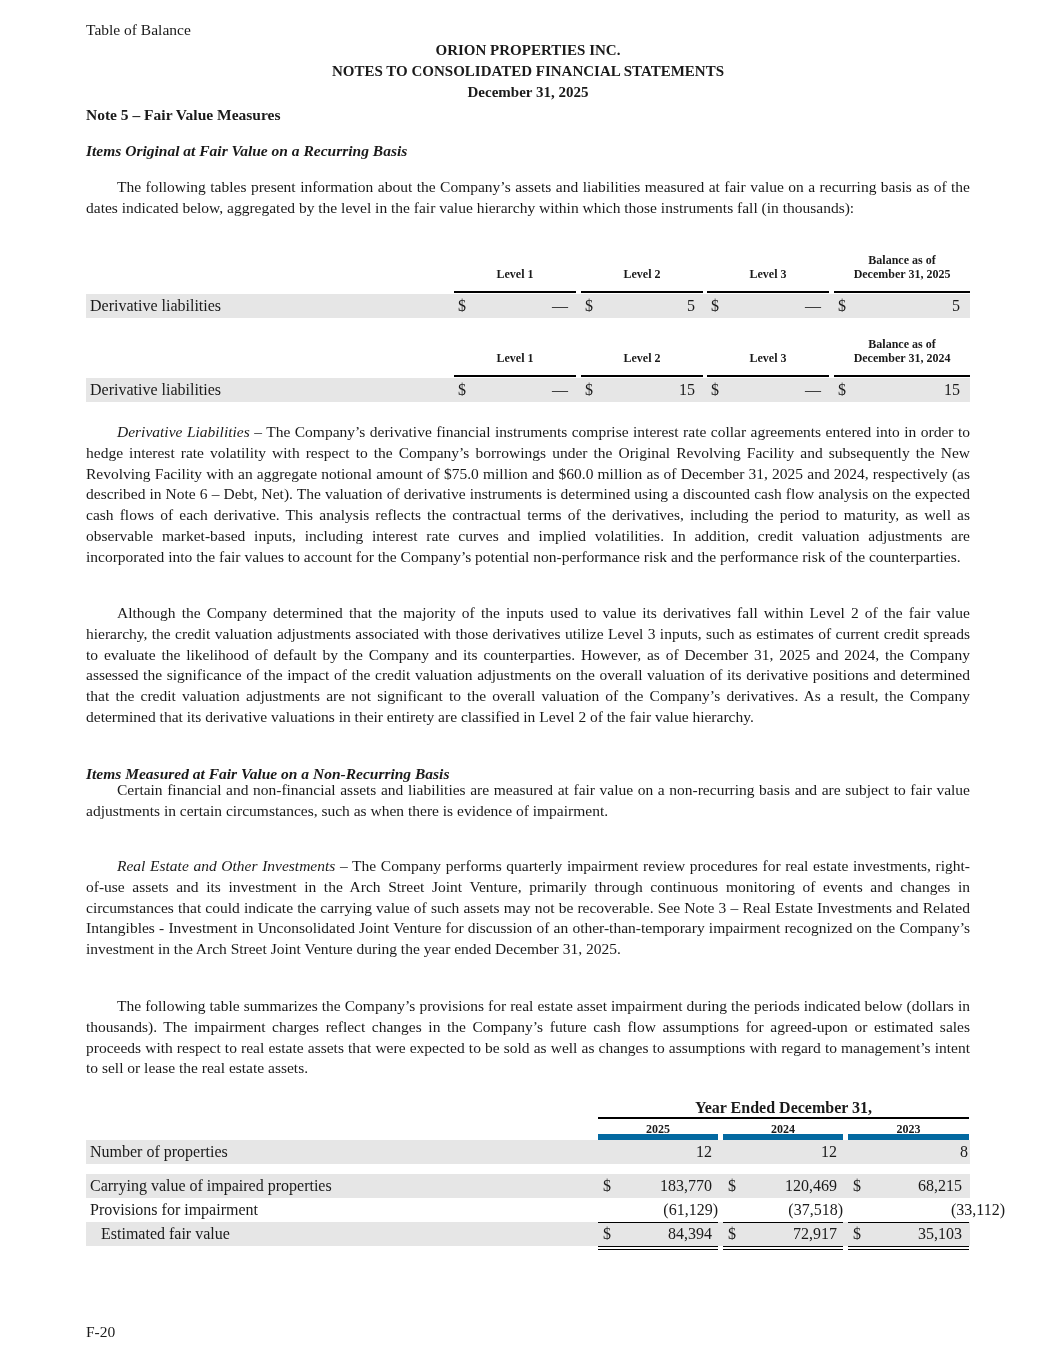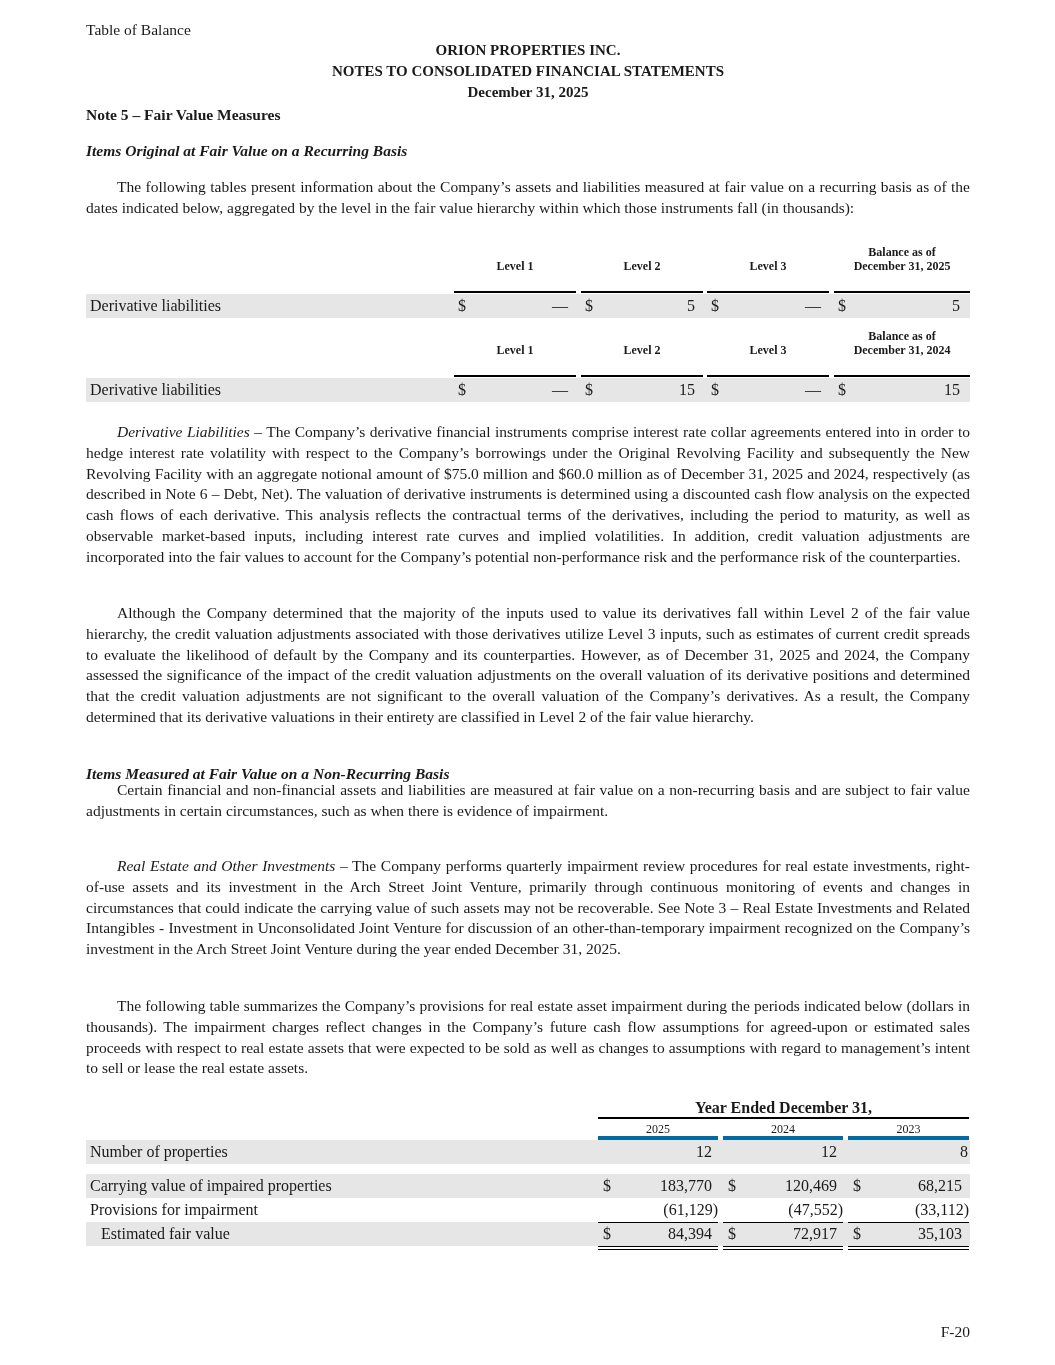--- a/index.html
+++ b/index.html
@@ -17,47 +17,47 @@
   .note-title { position: absolute; top: 105px; left: 0; font-weight: bold; font-size: 15.5px; }
   .sec-title { position: absolute; left: 0; font-weight: bold; font-style: italic; font-size: 15.5px; }
   .para { position: absolute; left: 0; width: 884px; text-align: justify; text-indent: 31px; }
   .para i { font-style: italic; }
 
   
   .fv-table { position: absolute; left: 0; width: 884px; }
   .fv-head { position: relative; height: 36px; }
   .fv-hcell {
     position: absolute; bottom: 0; text-align: center; font-weight: bold;
-    font-size: 12px; line-height: 14px; border-bottom: 2px solid #000; padding-bottom: 18px;
+    font-size: 12px; line-height: 14px; border-bottom: 2px solid #000; padding-bottom: 10px;
   }
   .fv-row { position: relative; height: 24px; background: #e6e6e6; margin-top: 1px; }
   .fv-label { position: absolute; left: 4px; top: 2px; font-size: 16px; }
   .fv-dollar { position: absolute; top: 2px; font-size: 16px; }
   .fv-val { position: absolute; top: 2px; text-align: right; font-size: 16px; }
 
   
   .imp-table { position: absolute; left: 0; top: 1100px; width: 884px; }
   .imp-super {
     position: absolute; left: 512px; width: 371px; top: 0; text-align: center;
     font-weight: bold; font-size: 16px; line-height: 16px; border-bottom: 2px solid #000; height: 19px;
   }
   .imp-year {
-    position: absolute; top: 22px; text-align: center; font-weight: normal; font-size: 12px;
-    line-height: 15px; border-bottom: 4px solid #0369a1; height: 18px;
+    position: absolute; top: 22px; text-align: center; font-weight: bold; font-size: 12px;
+    line-height: 15px; border-bottom: 6px solid #0369a1; height: 18px;
   }
   .imp-row { position: absolute; left: 0; width: 884px; height: 24px; }
   .imp-row.shade { background: #e6e6e6; }
   .imp-label { position: absolute; left: 4px; top: 2px; font-size: 16px; }
   .imp-label.indent { left: 15px; }
   .imp-dollar { position: absolute; top: 2px; font-size: 16px; }
   .imp-val { position: absolute; top: 2px; text-align: right; font-size: 16px; }
   .top-rule { border-top: 1.5px solid #000; }
   .dbl-rule { position: absolute; height: 4px; border-top: 1.5px solid #000; border-bottom: 1.5px solid #000; }
 
-  .footer { position: absolute; top: 1322px; left: 0; width: 884px; text-align: right; font-size: 15.5px; }
+  .footer { position: absolute; top: 1322px; left: 0; width: 884px; text-align: left; font-size: 15.5px; }
 </style>
 </head>
 <body>
 
 <div class="page">
 
   <div class="toc">Table of Balance</div>
 
   <div class="hdr" style="top:40px">ORION PROPERTIES INC.</div>
   <div class="hdr" style="top:61px">NOTES TO CONSOLIDATED FINANCIAL STATEMENTS</div>
@@ -146,22 +146,22 @@
       <span class="imp-val" style="left:530px;width:96px">183,770</span>
       <span class="imp-dollar" style="left:642px">$</span>
       <span class="imp-val" style="left:655px;width:96px">120,469</span>
       <span class="imp-dollar" style="left:767px">$</span>
       <span class="imp-val" style="left:780px;width:96px">68,215</span>
     </div>
 
     <div class="imp-row" style="top:98px">
       <span class="imp-label">Provisions for impairment</span>
       <span class="imp-val" style="left:530px;width:102px">(61,129)</span>
-      <span class="imp-val" style="left:655px;width:102px">(47,552)</span>
-      <span class="imp-val" style="left:780px;width:103px">(33,112)</span>
+      <span class="imp-val" style="left:655px;width:102px">(37,518)</span>
+      <span class="imp-val" style="left:816px;width:103px">(33,112)</span>
     </div>
 
     <div class="imp-row shade" style="top:122px">
       <div class="top-rule" style="position:absolute;left:512px;width:120px;top:0"></div>
       <div class="top-rule" style="position:absolute;left:637px;width:120px;top:0"></div>
       <div class="top-rule" style="position:absolute;left:762px;width:121px;top:0"></div>
       <span class="imp-label indent">Estimated fair value</span>
       <span class="imp-dollar" style="left:517px">$</span>
       <span class="imp-val" style="left:530px;width:96px">84,394</span>
       <span class="imp-dollar" style="left:642px">$</span>

